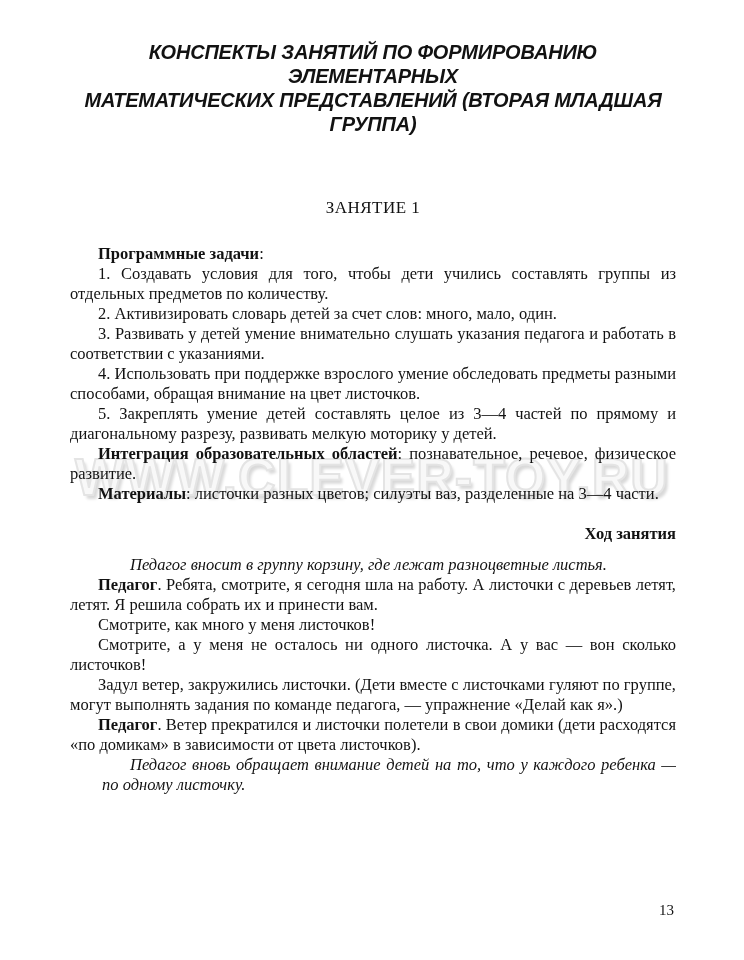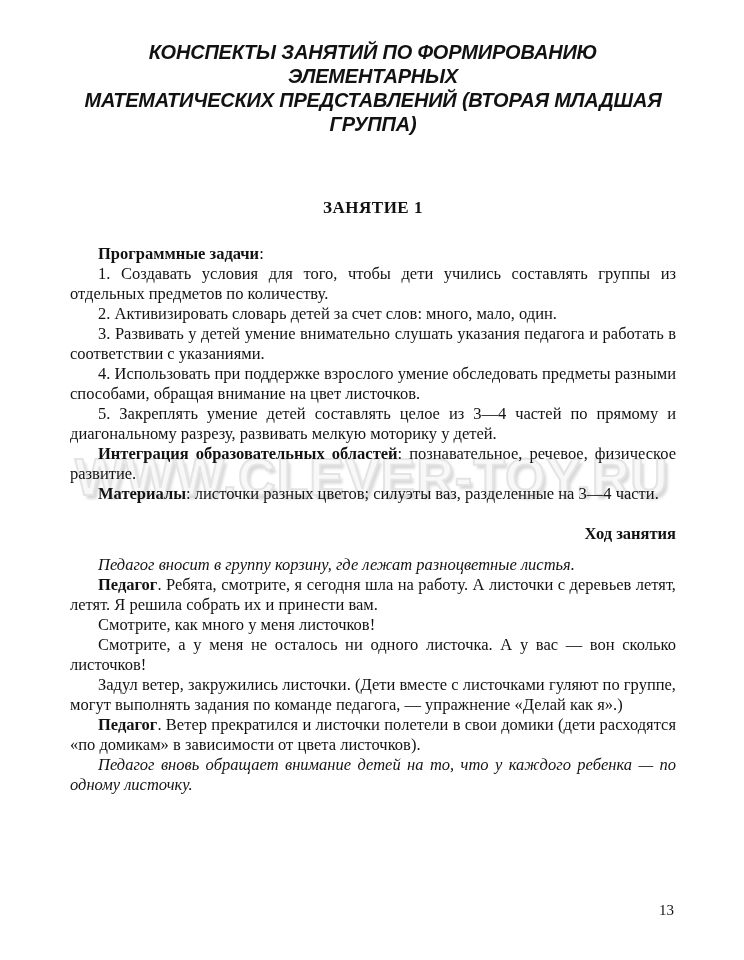--- a/index.html
+++ b/index.html
@@ -43,41 +43,41 @@
     line-height: 24px;
     text-align: center;
     letter-spacing: -0.2px;
   }
   .title-line { display: block; font-style: italic; }
   .lesson-heading {
     margin: 62px 0 17px 0;
     font-size: 17px;
     line-height: 20px;
     text-align: center;
-    font-weight: bold;
+    font-weight: normal;
     letter-spacing: 0.5px;
   }
   .body-text {
     margin-top: 26px;
     font-size: 16.5px;
     line-height: 20px;
   }
   p.para {
     margin: 0;
     text-align: justify;
     text-indent: 28px;
   }
   p.para b { font-weight: bold; }
   p.center-heading {
     text-align: right;
     text-indent: 0;
     font-weight: bold;
     margin: 20px 0 11px 0;
   }
-  p.italic { font-style: italic; }
+  p.italic { font-style: italic; margin-left: 32px; }
   .page-number {
     position: absolute;
     top: 901px;
     right: 70px;
     font-size: 15px;
     line-height: 18px;
     z-index: 1;
   }
 </style>
 </head>

